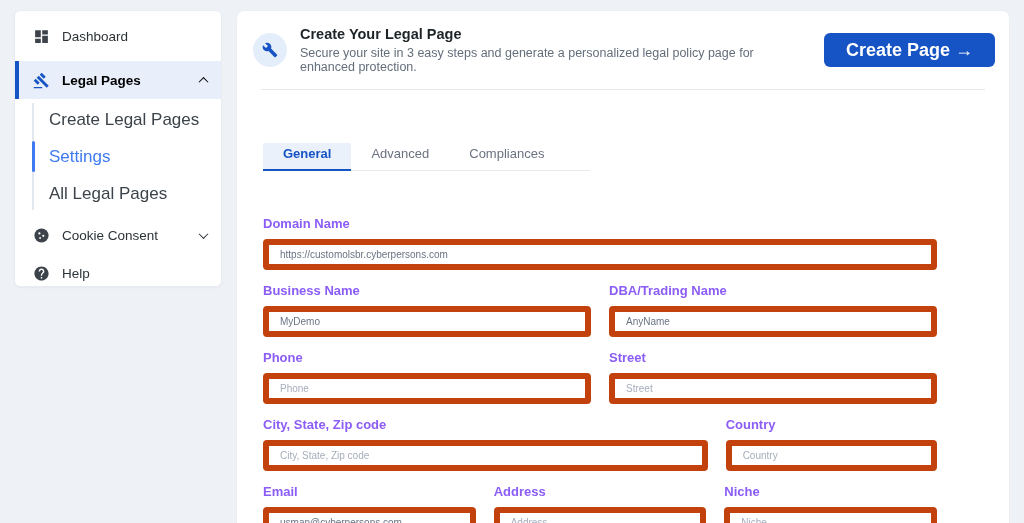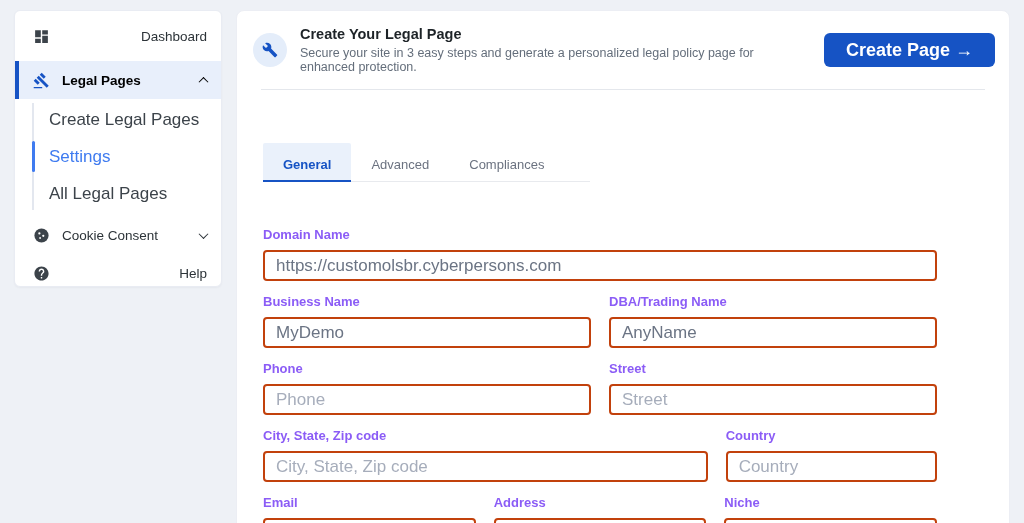--- a/index.html
+++ b/index.html
@@ -14,21 +14,21 @@
   
   .sidebar {
     position:absolute; left:14px; top:10px; width:208px; height:277px;
     background:#ffffff; border:1px solid #e9ecf3; border-radius:6px;
     box-shadow:0 1px 2px rgba(20,30,60,.04);
     padding-top:6px; overflow:hidden;
   }
   .nav-item {
     display:flex; align-items:center; height:38px;
     padding-left:18px; padding-right:14px;
-    font-size:13.5px; color:#2c3338; cursor:pointer;justify-content:space-between;
+    font-size:13.5px; color:#2c3338; cursor:pointer;
   }
   .nav-item .nicon { width:17px; height:17px; margin-right:12px; flex:0 0 auto; display:flex; align-items:center; }
   .nav-item .nicon svg { width:17px; height:17px; }
   .nav-item.active {
     background:#e8effb; color:#000000; font-weight:600;
     border-left:4px solid #1653c4; padding-left:14px; margin-top:6px;
   }
   .nav-item .spacer { flex:1; }
   .chev { width:7px; height:7px; border-right:1.8px solid currentColor; border-bottom:1.8px solid currentColor; display:inline-block; }
   .chev.up { transform:rotate(-135deg) translate(-1px,-1px); }
@@ -71,41 +71,41 @@
     font-family:"Liberation Sans", sans-serif;
     font-size:18px; font-weight:700; padding:0 22px; height:34px; cursor:pointer;
     white-space:nowrap;
   }
   .header-divider { border:none; border-top:1px solid #e4e7ec; margin:0 24px 0 24px; }
 
   .content { padding:53px 72px 0 26px; }
 
   .tabs { display:inline-flex; border-bottom:1px solid #e8eaee; padding-right:26px; }
   .tab {
-    font-size:13px; color:#6b7280; padding:14px 20px 8px 20px; cursor:pointer;
+    font-size:13px; color:#6b7280; padding:3px 20px 8px 20px; cursor:pointer;
     border-bottom:2px solid transparent; margin-bottom:-1px;
   }
   .tab.active {
     color:#1653c4; font-weight:700; background:#eaf1fb;
     border-bottom-color:#1653c4; border-radius:2px 2px 0 0;
   }
 
   .form { margin-top:45px; }
   .frow { display:grid; column-gap:18px; margin-bottom:13px; }
   .frow.cols-1 { grid-template-columns:1fr; }
   .frow.cols-2 { grid-template-columns:1fr 1fr; }
   .frow.cols-2w { grid-template-columns:446fr 212fr; }
   .frow.cols-3 { grid-template-columns:1fr 1fr 1fr; }
   .field label {
     display:block; font-size:13px; font-weight:700; color:#8b5cf6; margin-bottom:8px;
   }
   .field input {
-    width:100%; height:31px; border:2px solid #c2410c; border-radius:4px;
+    width:100%; height:31px; border:6px solid #c2410c; border-radius:4px;
     padding:0 11px; font-family:"Liberation Sans", sans-serif;
-    font-size:17px; color:#6b7484; background:#fff; outline:none;
+    font-size:10px; color:#6b7484; background:#fff; outline:none;
   }
   .field input::placeholder { color:#a6adbb; opacity:1; }
 </style>
 </head>
 <body>
 
 <nav class="sidebar">
 
   <div class="nav-item">
     <span class="nicon">

